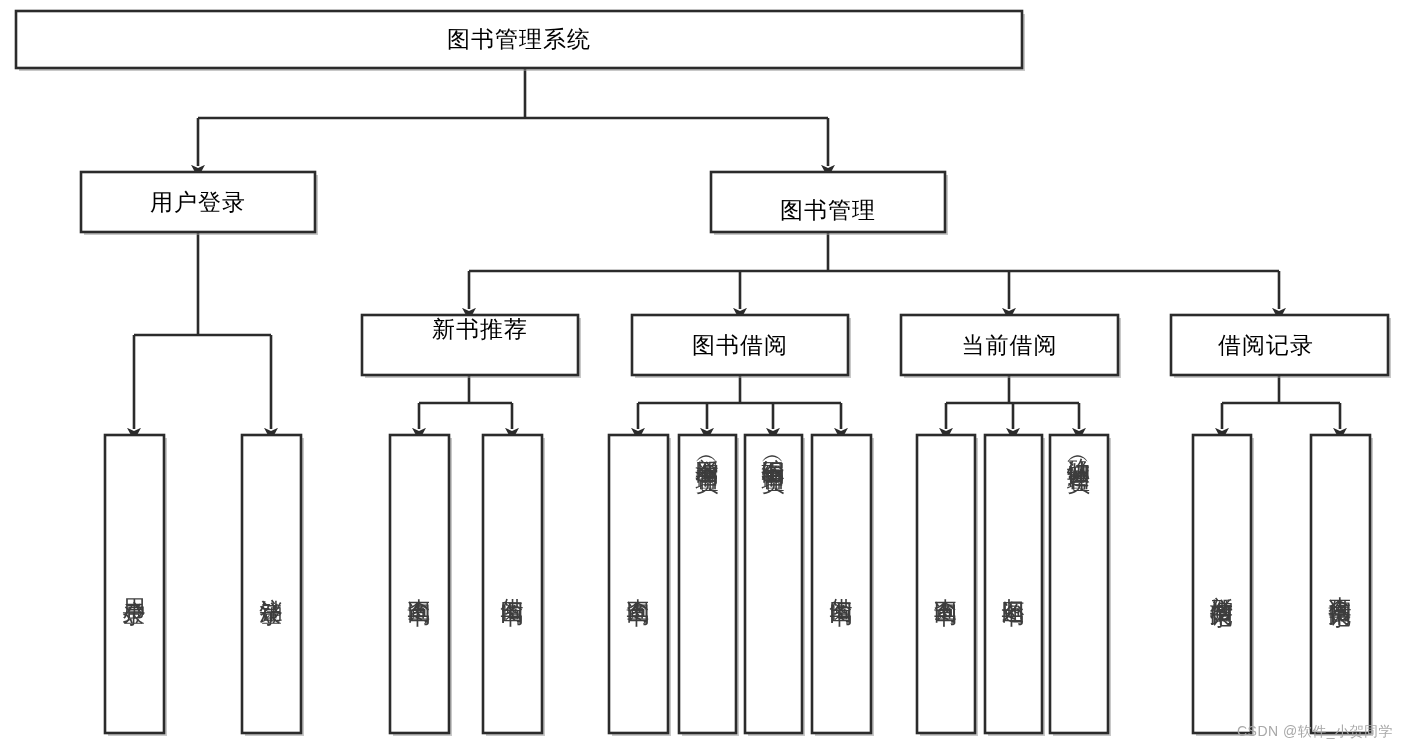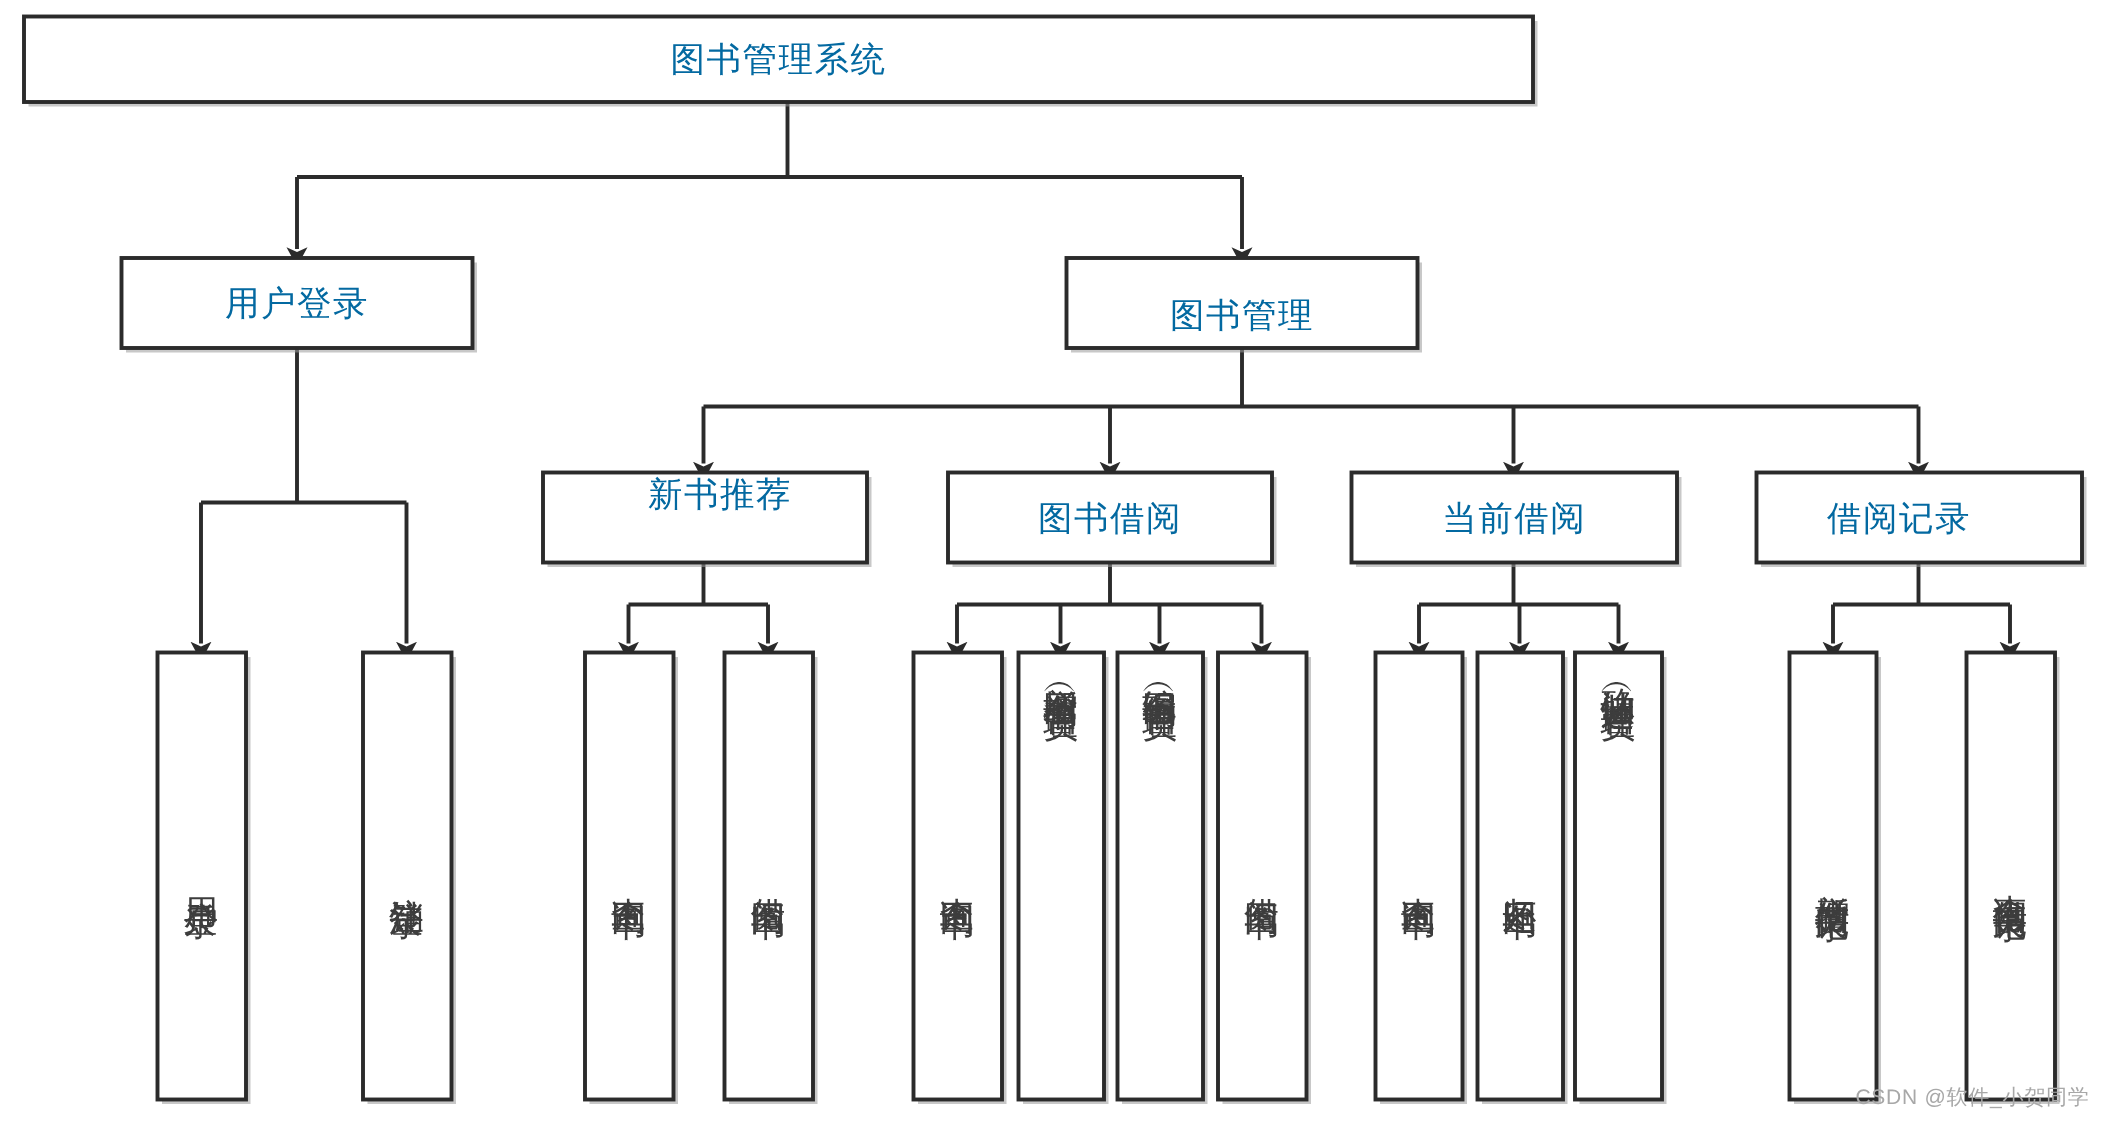--- a/index.html
+++ b/index.html
@@ -63,21 +63,21 @@
   .hlabel-wrap {
     position: absolute;
     display: flex;
     align-items: center;
     justify-content: center;
     pointer-events: none;
   }
   .hlabel-text {
     font-family: "Liberation Sans", "DejaVu Sans", sans-serif;
     font-size: 23px;
-    color: #0369a1;
+    color: #000000;
     letter-spacing: 1px;
     white-space: nowrap;
     text-align: right;
   }
   #watermark {
     position: absolute;
     right: 12px;
     bottom: 6px;
     font-family: "Liberation Sans", "DejaVu Sans", sans-serif;
     font-size: 14px;

